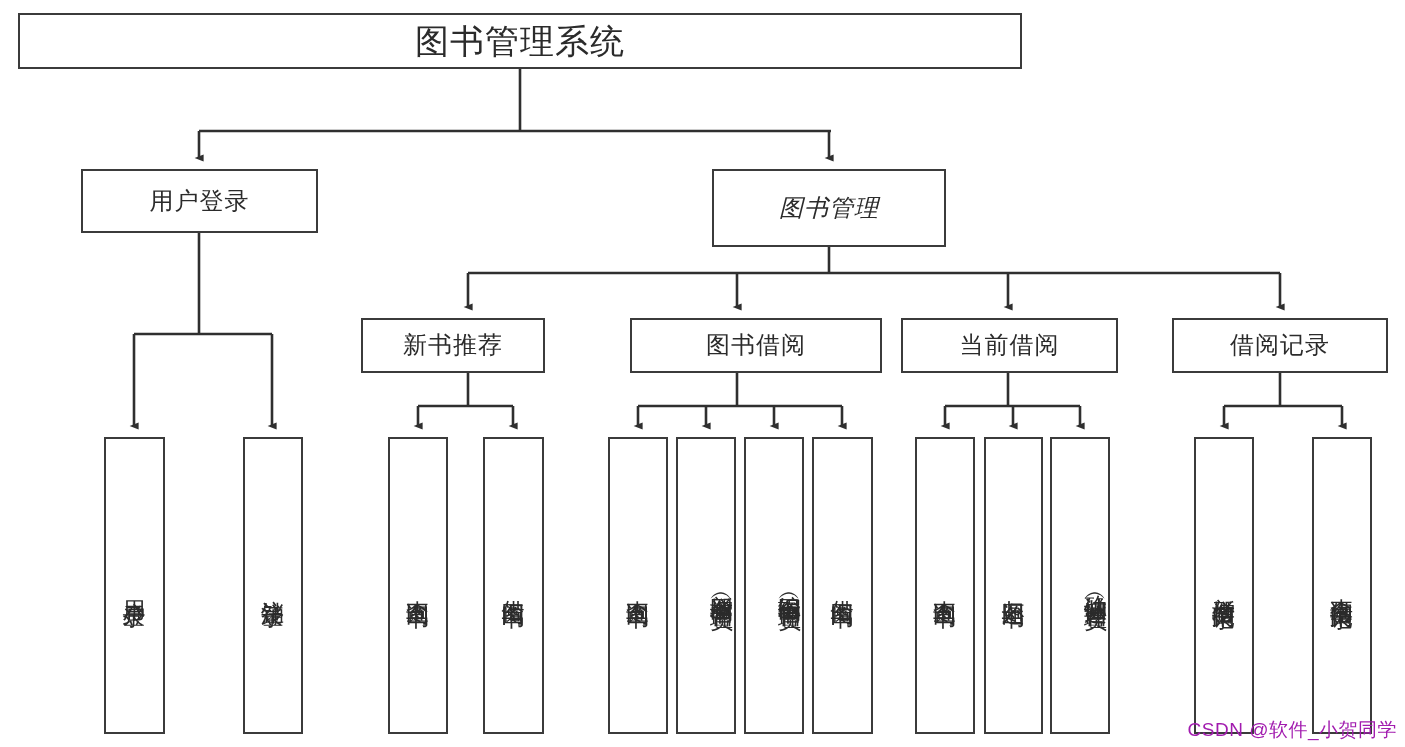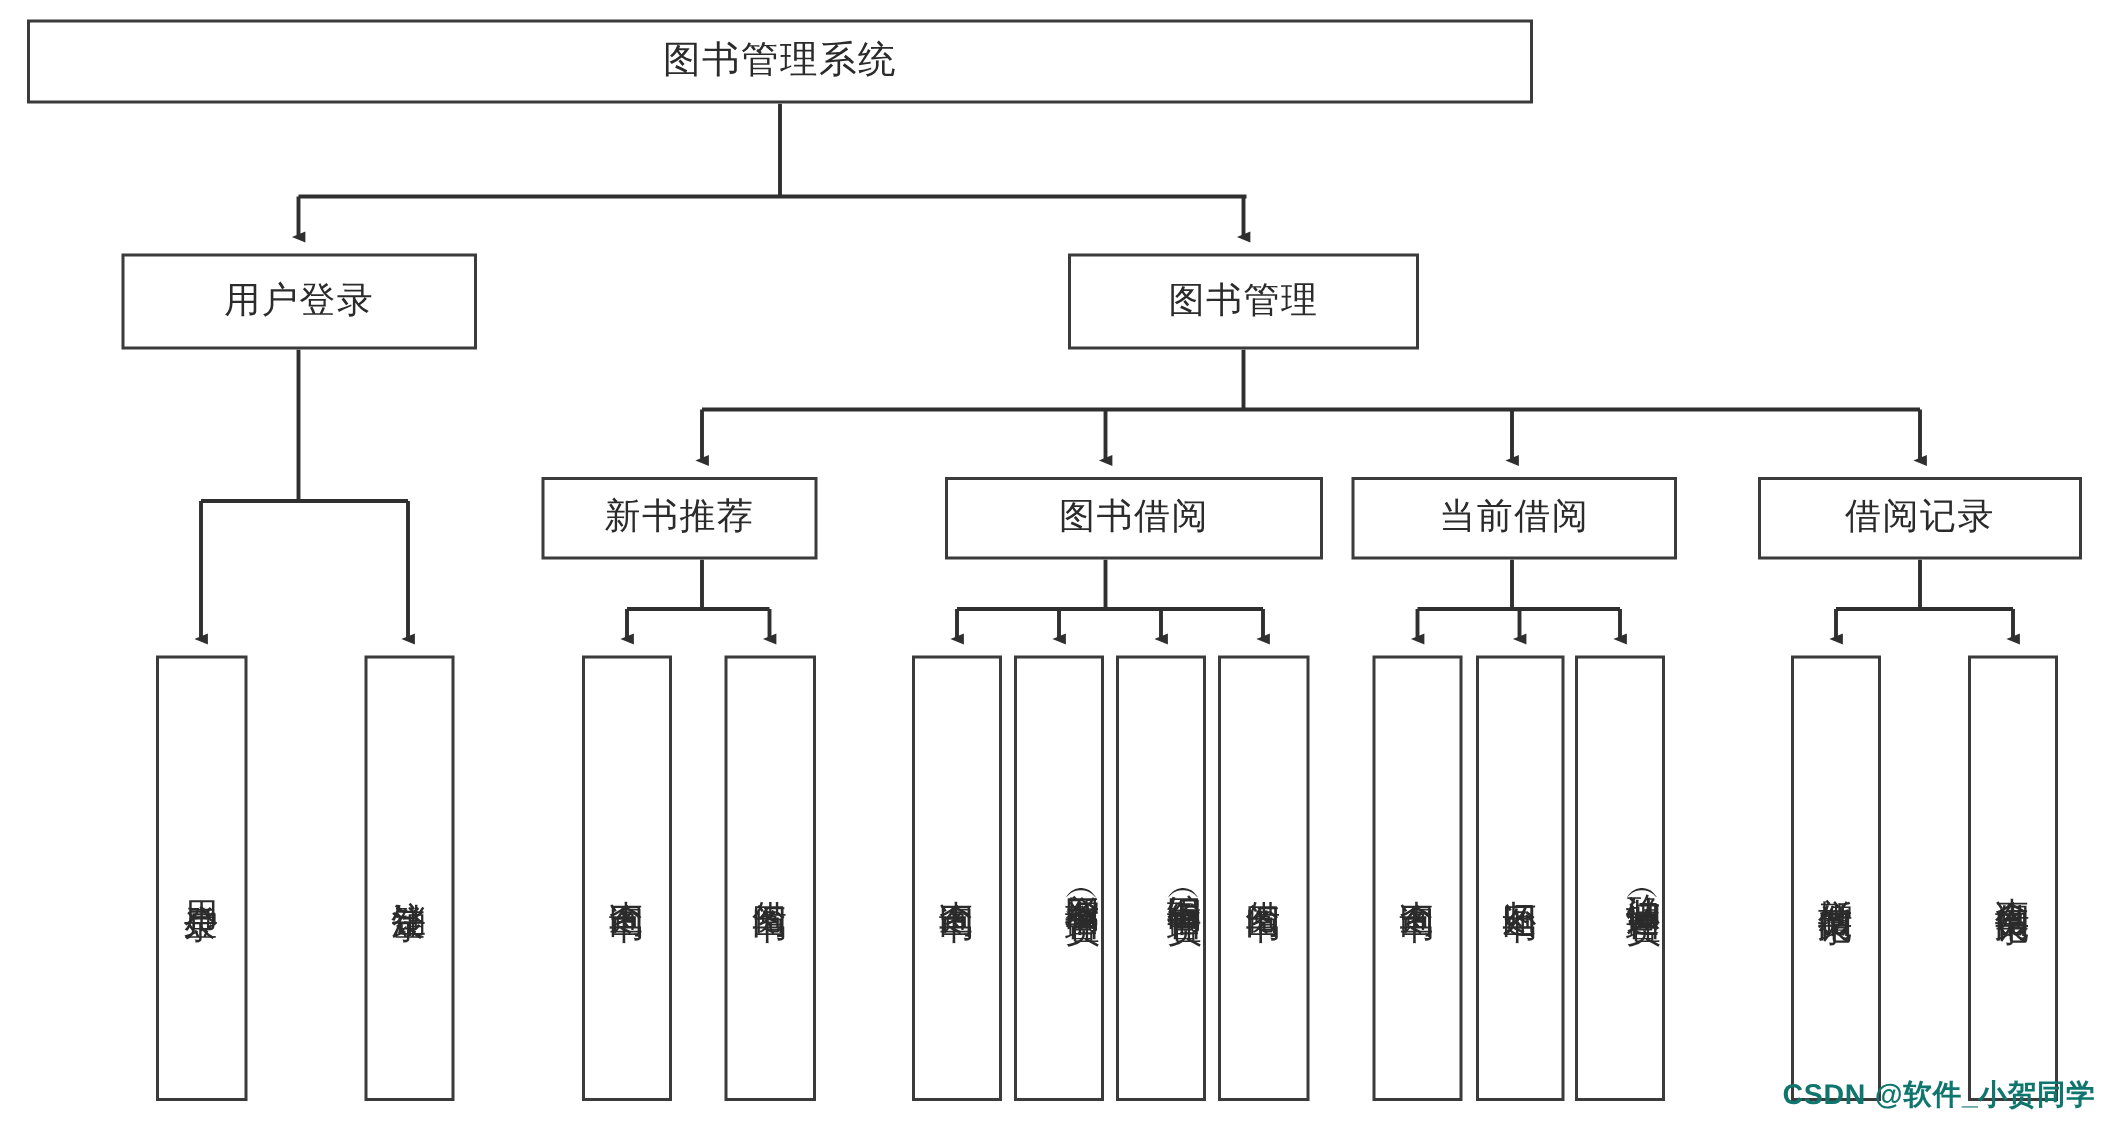--- a/index.html
+++ b/index.html
@@ -53,31 +53,30 @@
   .node.vert .vtext {
     writing-mode: vertical-rl;
     text-orientation: upright;
     white-space: nowrap;
     line-height: 1.05;
   }
   .node.vert.centered {
     align-items: center;
   }
   .node.root {
-    font-size: 25px;
+    font-size: 34px;
   }
   .watermark {
     position: absolute;
     right: 8px;
     bottom: 4px;
     font-size: 19px;
-    color: #0f766e;
+    color: #a21caf;
     white-space: nowrap;
     letter-spacing: 0.5px;
-    font-weight: bold;
   }
 </style>
 </head>
 <body>
 
 <div id="canvas">
 
   <svg class="wires" viewBox="0 0 1405 747" xmlns="http://www.w3.org/2000/svg">
     <defs>
       <marker id="arrow" markerWidth="10" markerHeight="10" refX="4.2" refY="5" orient="auto" markerUnits="userSpaceOnUse">
@@ -128,21 +127,21 @@
     </g>
   </svg>
 
   <div class="node horiz root" style="left:18px; top:13px; width:1004px; height:56px;">
     <span>图书管理系统</span>
   </div>
 
   <div class="node horiz" style="left:81px; top:169px; width:237px; height:64px;">
     <span>用户登录</span>
   </div>
-  <div class="node horiz" style="left:712px; top:169px; width:234px; height:64px;">
+  <div class="node horiz" style="left:712px; top:169px; width:234px; height:78px;font-style:italic;">
     <span>图书管理</span>
   </div>
 
   <div class="node horiz" style="left:361px; top:318px; width:184px; height:55px;">
     <span>新书推荐</span>
   </div>
   <div class="node horiz" style="left:630px; top:318px; width:252px; height:55px;">
     <span>图书借阅</span>
   </div>
   <div class="node horiz" style="left:901px; top:318px; width:217px; height:55px;">

